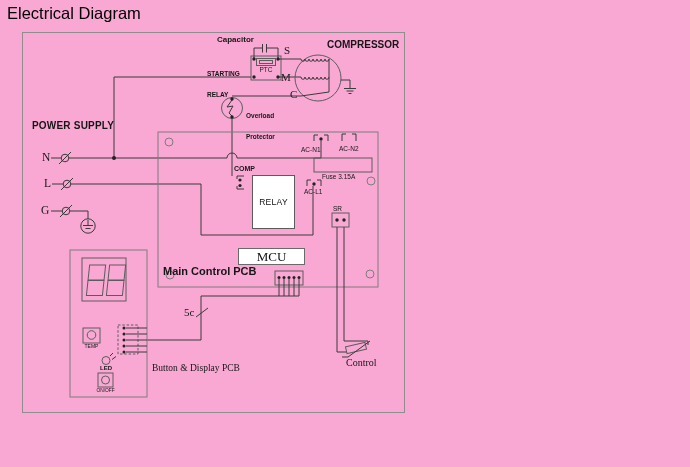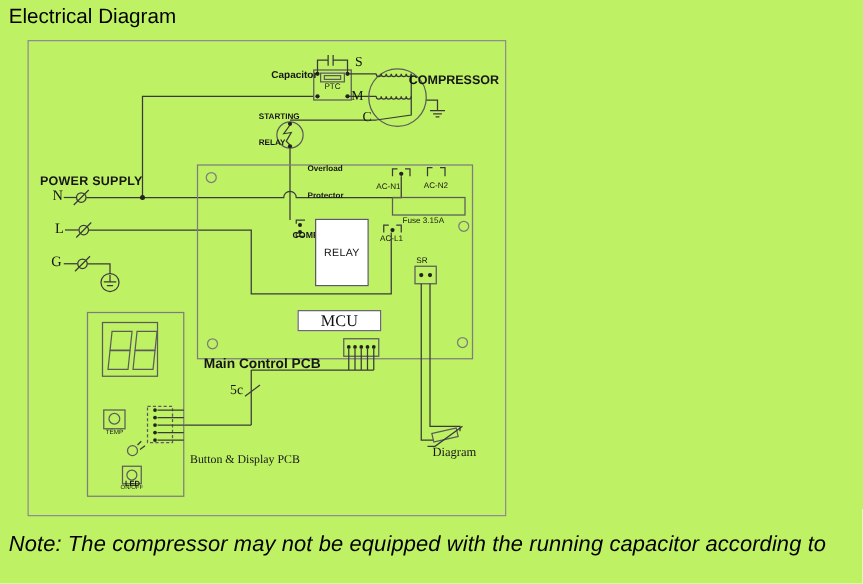--- a/index.html
+++ b/index.html
@@ -1,19 +1,19 @@
 <!DOCTYPE html>
 <html><head>
 <meta charset="utf-8">
 <style>
   html,body{margin:0;padding:0;background:#fff;}
-  .page{position:relative;width:690px;height:467px;background:#bef264;overflow:hidden;
+  .page{position:relative;width:690px;height:467px;background:#f9a8d4;overflow:hidden;
         font-family:"Liberation Sans",sans-serif;color:#111;}
   .lbl{position:absolute;white-space:pre;line-height:1.08;color:#161616;}
-  .sans-b{font-weight:700;margin-top:20px;}
+  .sans-b{font-weight:700;}
   .serif{font-family:"Liberation Serif",serif;}
   .ctr{text-align:center;}
   .title{position:absolute;left:7px;top:4px;font-size:16.5px;font-weight:500;color:#000;}
   .frame{position:absolute;left:22px;top:32px;width:381px;height:379px;border:1px solid #8e8e8e;}
   .boxdiv{position:absolute;border:1px solid #5c5c5c;background:#fff;display:flex;
           align-items:center;justify-content:center;}
   .note{position:absolute;left:7px;top:425px;width:680px;font-size:17.5px;font-style:italic;
         letter-spacing:.1px;line-height:20px;color:#000;}
   svg{position:absolute;left:0;top:0;}
 </style>
@@ -183,18 +183,17 @@
   <div class="boxdiv serif" style="left:238px;top:248px;width:65px;height:15px;font-size:13px;border-color:#6a6a6a">MCU</div>
   <div class="lbl sans-b" style="left:163px;top:266px;font-size:11px">Main Control PCB</div>
 
   <div class="lbl serif" style="left:184px;top:307px;font-size:11px">5c</div>
 
   <div class="lbl ctr" style="left:83px;top:343.5px;width:17px;font-size:5px">TEMP</div>
   <div class="lbl ctr sans-b" style="left:98px;top:364.5px;width:16px;font-size:6px">LED</div>
   <div class="lbl ctr" style="left:93px;top:388px;width:25px;font-size:4.8px">ON/OFF</div>
   <div class="lbl serif" style="left:152px;top:363px;font-size:9.5px">Button &amp; Display PCB</div>
 
-  <div class="lbl serif" style="left:346px;top:358px;font-size:10px">Diagram</div>
+  <div class="lbl serif" style="left:346px;top:358px;font-size:10px">Control</div>
 
   <div class="note">
-    <div>Note: The compressor may not be equipped with the running capacitor according to</div>
   </div>
 </div>
 
 </body></html>

